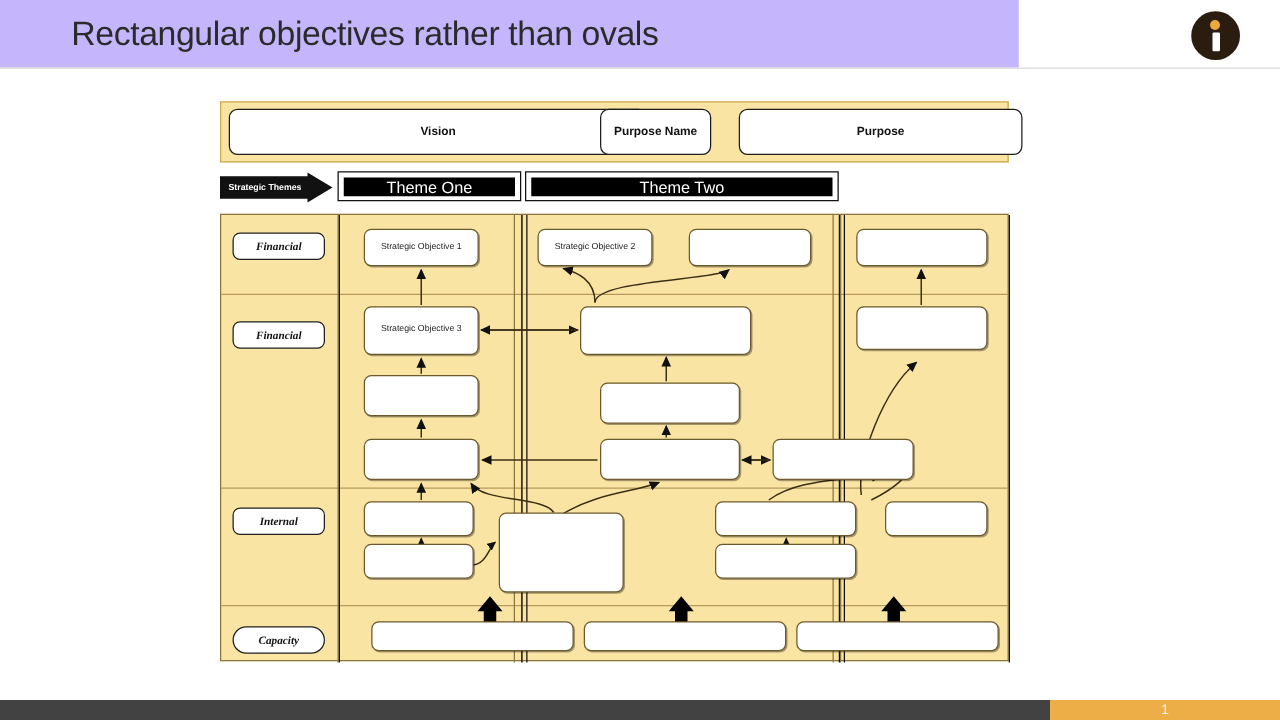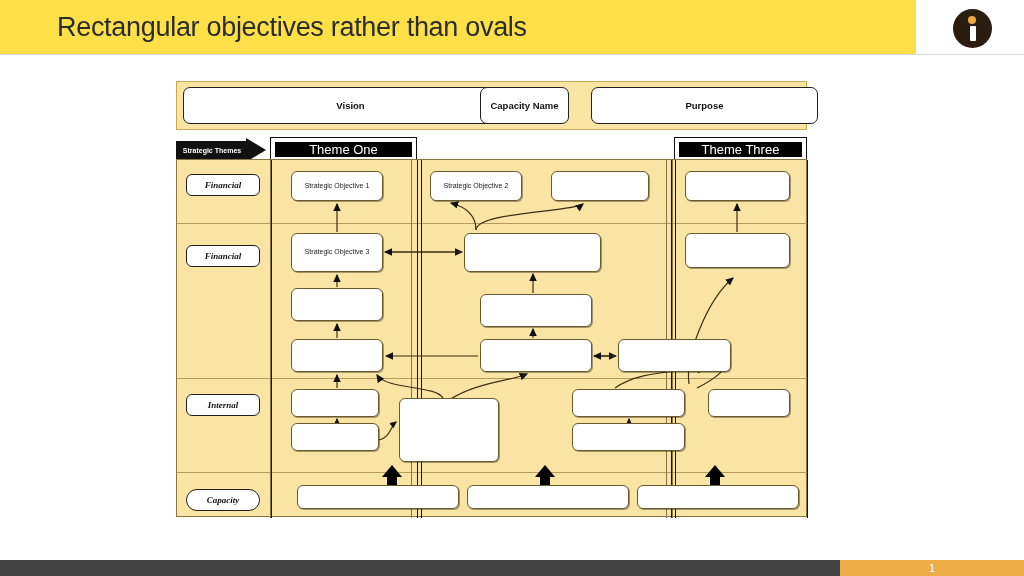--- a/index.html
+++ b/index.html
@@ -5,22 +5,22 @@
   html,body{margin:0;padding:0;}
   body{
     width:1024px;height:576px;
     background:#ffffff;
     font-family:"Liberation Sans", sans-serif;
     overflow:hidden;
     position:relative;
   }
   
   #header{
-    position:absolute;left:0;top:0;width:916px;height:54px;
-    background:#fde047;
+    position:absolute;left:0;top:0;width:815px;height:54px;
+    background:#c4b5fd;
   }
   #header-rule{
     position:absolute;left:0;top:54px;width:1024px;height:1px;
     background:#d8d8d8;
   }
   #slide-title{
     position:absolute;left:57px;top:12px;
     font-size:27px;font-weight:400;color:#2b2b2b;
     letter-spacing:-0.3px;white-space:nowrap;
     font-family:"Liberation Sans", sans-serif;
@@ -93,21 +93,21 @@
     border-left:20px solid #111;
   }
   #strategic-themes-tag .tag-text{
     position:absolute;left:0;top:0;width:72px;height:18px;
     color:#ffffff;font-size:7px;font-weight:bold;
     display:flex;align-items:center;justify-content:center;
   }
 
   
   #grid{
-    position:absolute;left:0;top:78px;width:631px;height:358px;
+    position:absolute;left:0;top:90px;width:631px;height:358px;
     background:#fae4a3;border:1px solid #8a7440;box-sizing:border-box;
   }
   .row-sep{position:absolute;left:0;width:631px;height:1px;background:#b69a5e;}
   .col-sep{position:absolute;top:0;width:1px;height:358px;background:#8a7440;}
 
   .persp-label{
     position:absolute;background:#ffffff;border:1.4px solid #1f1f1f;border-radius:6px;
     width:74px;height:22px;box-sizing:border-box;
     display:flex;align-items:center;justify-content:center;
     font-size:9px;font-weight:bold;font-style:italic;color:#111;
@@ -140,36 +140,36 @@
     <div class="dot"></div>
     <div class="stem"></div>
   </div>
 </div>
 <div id="header-rule"></div>
 
 <div id="diagram">
 
   <div id="top-band">
     <div class="topbox" id="box-vision" style="left:6px;width:335px;">Vision</div>
-    <div class="topbox" id="box-company" style="left:303px;width:89px;">Capacity Name</div>
+    <div class="topbox" id="box-company" style="left:303px;width:89px;">Purpose Name</div>
     <div class="topbox" id="box-purpose" style="left:398px;width:227px;margin-left:16px;">Purpose</div>
   </div>
 
   <div id="strategic-themes-tag">
     <div class="tag-body"></div>
     <div class="tag-head"></div>
     <div class="tag-text">Strategic Themes</div>
   </div>
 
   <div id="themes-row">
     <div class="theme-cell" style="left:94px;width:147px;">
       <div class="theme-bar">Theme One</div>
     </div>
-    <div class="theme-cell" style="left:498px;width:133px;">
-      <div class="theme-bar">Theme Three</div>
+    <div class="theme-cell" style="left:244px;width:251px;">
+      <div class="theme-bar">Theme Two</div>
     </div>
   </div>
 
   <div id="grid">
 
     <div class="row-sep" style="top:63px;"></div>
     <div class="row-sep" style="top:218px;"></div>
     <div class="row-sep" style="top:312px;"></div>
 
     <div class="col-sep" style="left:93px;"></div>

